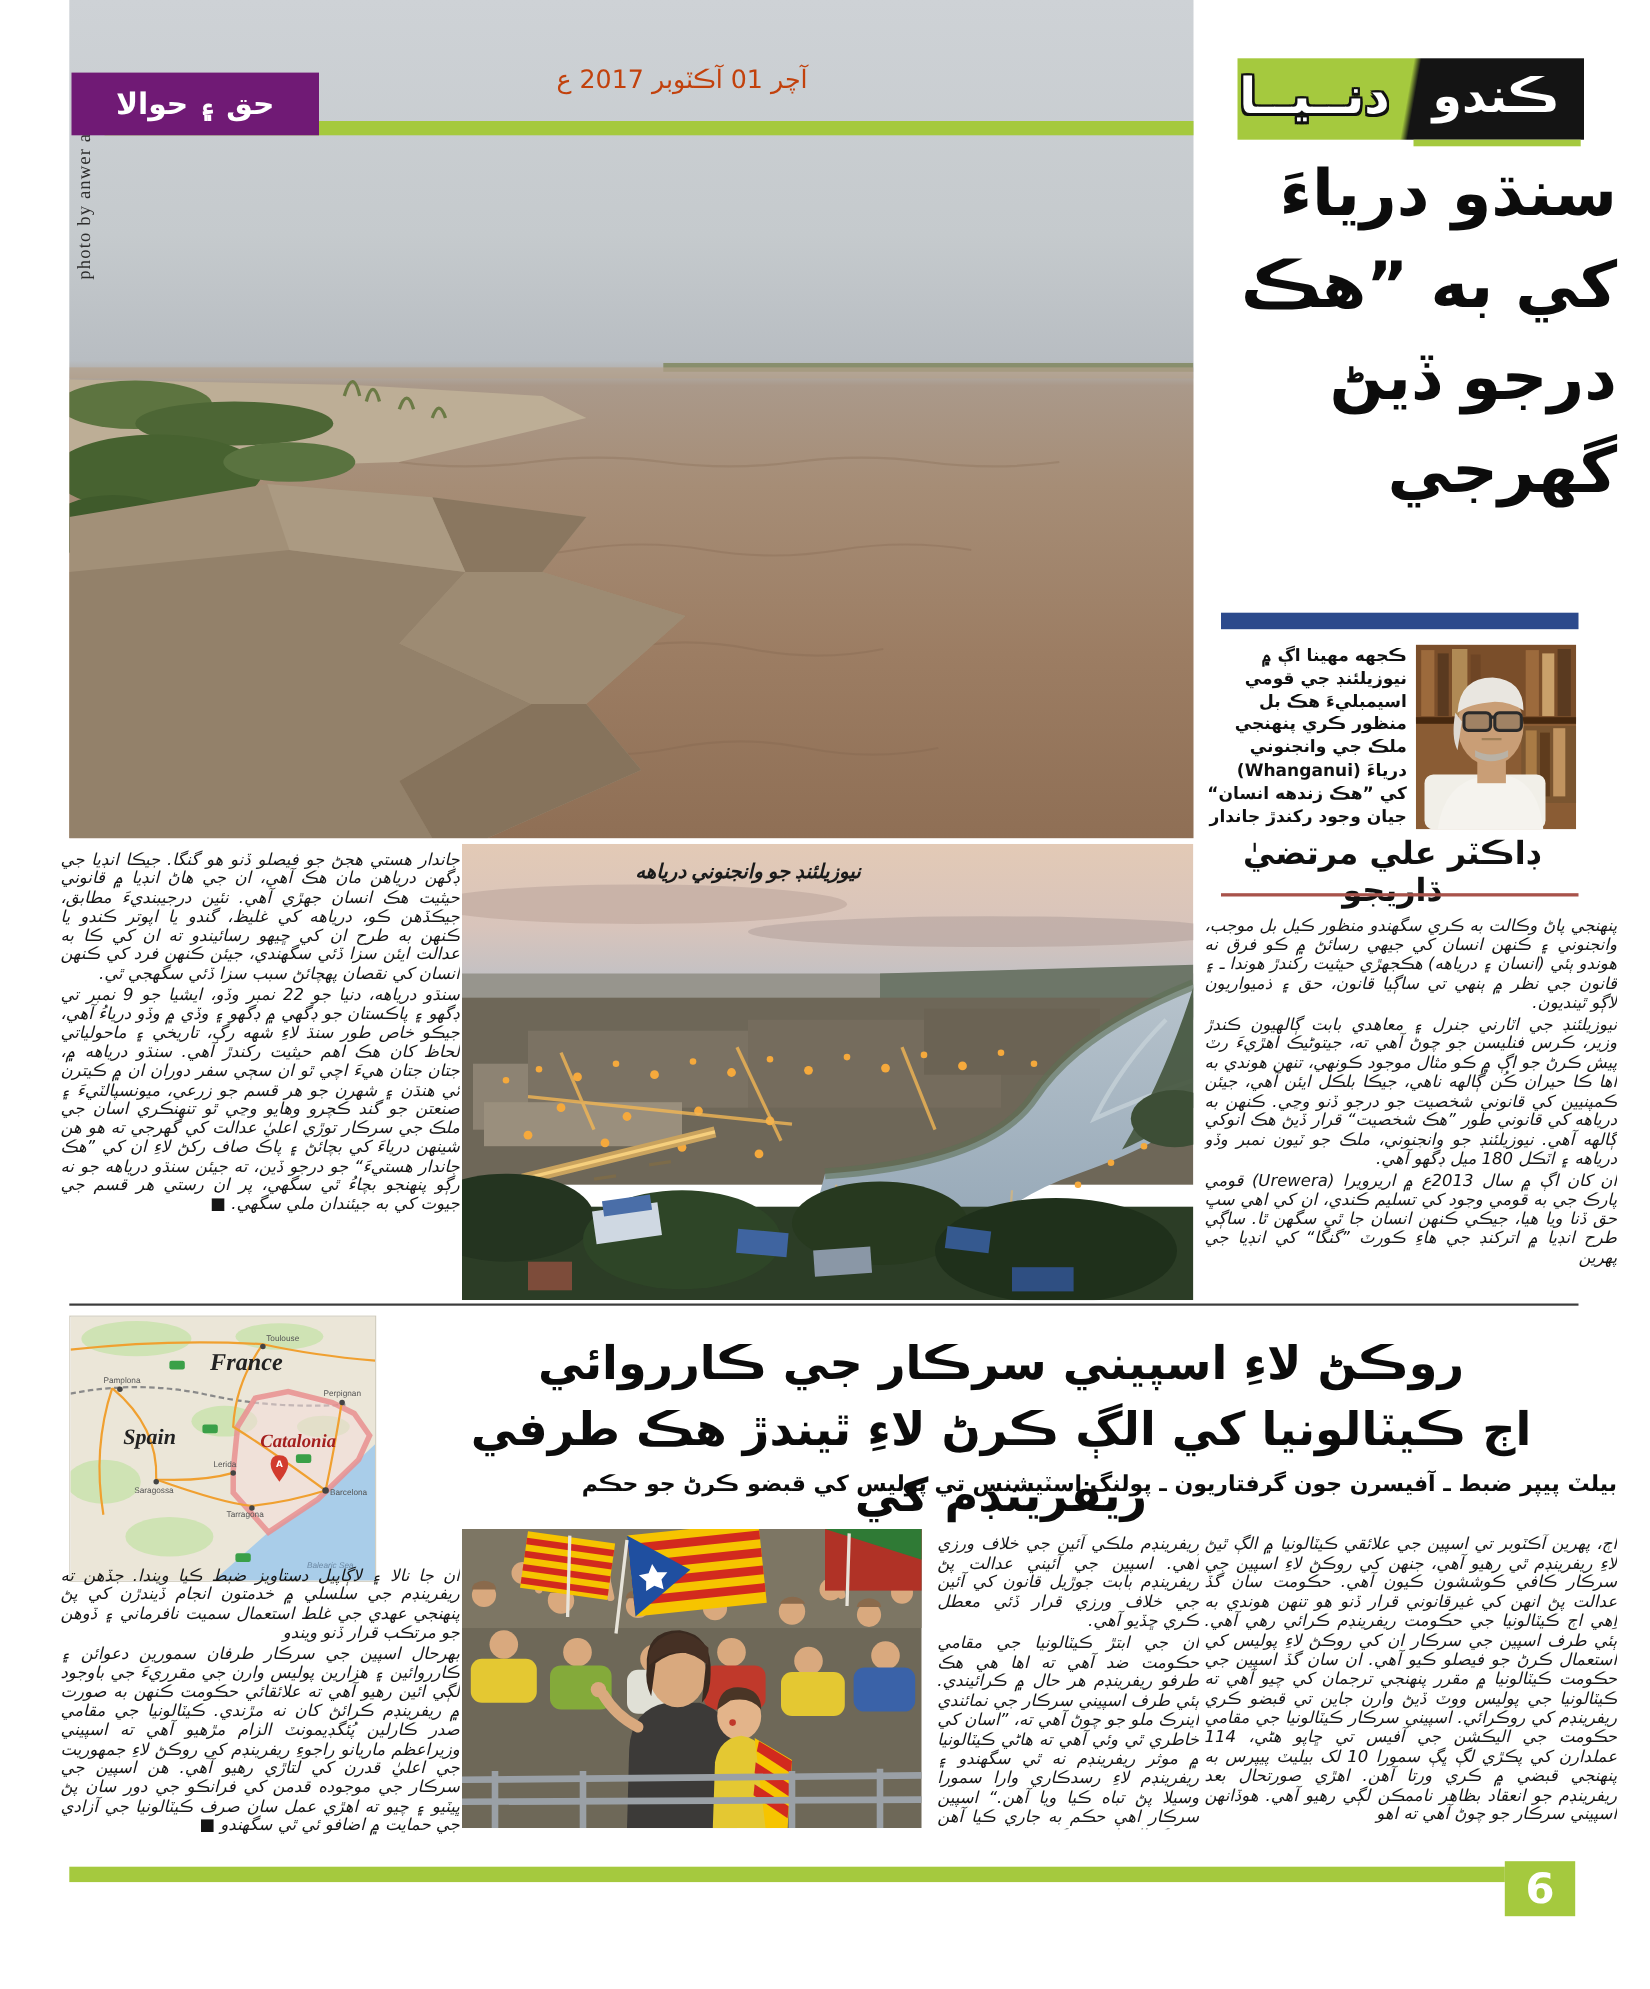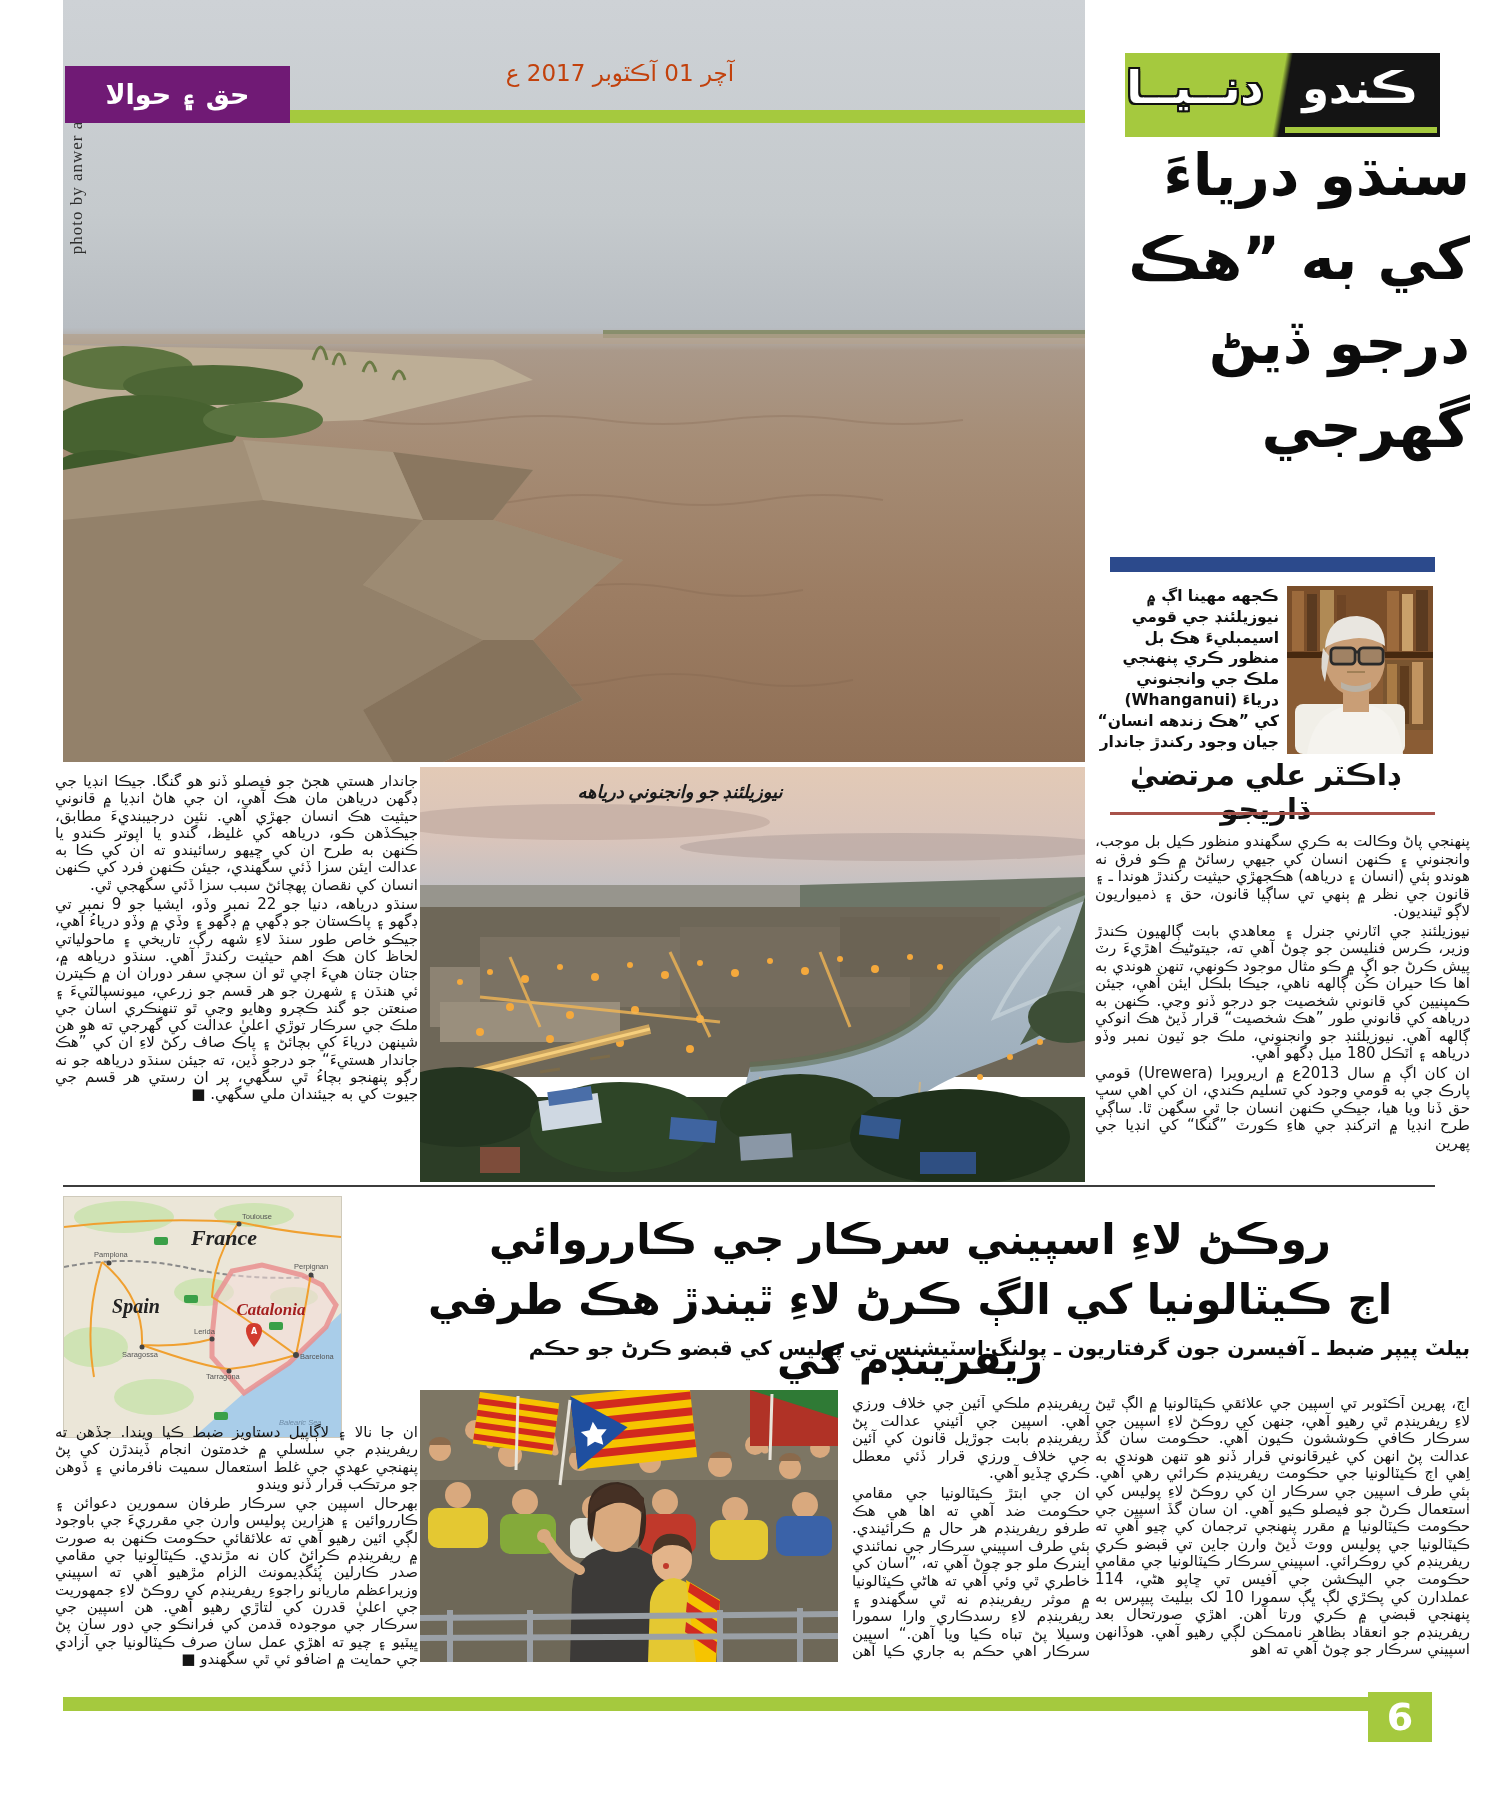--- a/index.html
+++ b/index.html
@@ -1,20 +1,20 @@
 <!DOCTYPE html>
 <html lang="sd" dir="ltr"><head>
 <meta charset="utf-8">
 <style>
   html,body{margin:0;padding:0;background:#ffffff;}
   .page{position:relative;width:1500px;height:1808px;background:#ffffff;
         font-family:"DejaVu Sans",sans-serif;overflow:hidden;color:#111;}
   .abs{position:absolute;}
   .rtl{direction:rtl;unicode-bidi:plaintext;}
-  .just{text-align:justify;text-justify:inter-word;}
+  .just{text-align:justify;text-justify:inter-word;font-style:italic;}
   .col{font-size:15px;line-height:17.5px;color:#141414;overflow:hidden;}
   .col p{margin:0 0 2px 0;}
   
   .section-box{background:#701a75;color:#fff;display:flex;align-items:center;justify-content:center;
                font-weight:bold;font-size:27px;}
   .green-bar{background:#a5c93e;}
   .date{font-size:23px;color:#c2410c;text-align:center;}
   .masthead{background:linear-gradient(100deg,#a5c93e 0 49%,#141414 51% 100%);}
   .brand-black{color:#fff;font-weight:bold;font-size:43px;text-align:center;}
   .brand-green{color:#fff;font-weight:bold;font-size:45px;text-align:center;
@@ -77,21 +77,21 @@
     </svg>
     <div class="abs photo-credit" style="left:4px;top:95px;">photo by anwer abro</div>
   </div>
 
   <div class="abs green-bar" style="left:95px;top:110px;width:990px;height:13px;"></div>
   <div class="abs section-box" style="left:65px;top:66px;width:225px;height:57px;">
     <span class="rtl">حق ۽ حوالا</span>
   </div>
   <div class="abs date rtl" style="left:300px;top:60px;width:640px;">آچر 01 آڪٽوبر 2017 ع</div>
 
-  <div class="abs masthead" style="left:1125px;top:53px;width:315px;height:84px;">
+  <div class="abs masthead" style="left:1125px;top:53px;width:315px;height:74px;">
     <div class="abs brand-green rtl" style="left:-30px;top:8px;width:200px;">دنــيــا</div>
     <div class="abs brand-black rtl" style="left:160px;top:10px;width:150px;">ڪندو</div>
   </div>
   <div class="abs green-bar" style="left:1285px;top:127px;width:152px;height:6px;"></div>
 
   <div class="abs rtl" style="left:1095px;top:133px;width:375px;height:424px;">
     <div class="lead-headline">سنڌو درياءَ</div>
     <div class="lead-headline">کي به ”هڪ</div>
     <div class="lead-headline">درجو ڏيڻ</div>
     <div class="lead-headline">گهرجي</div>

